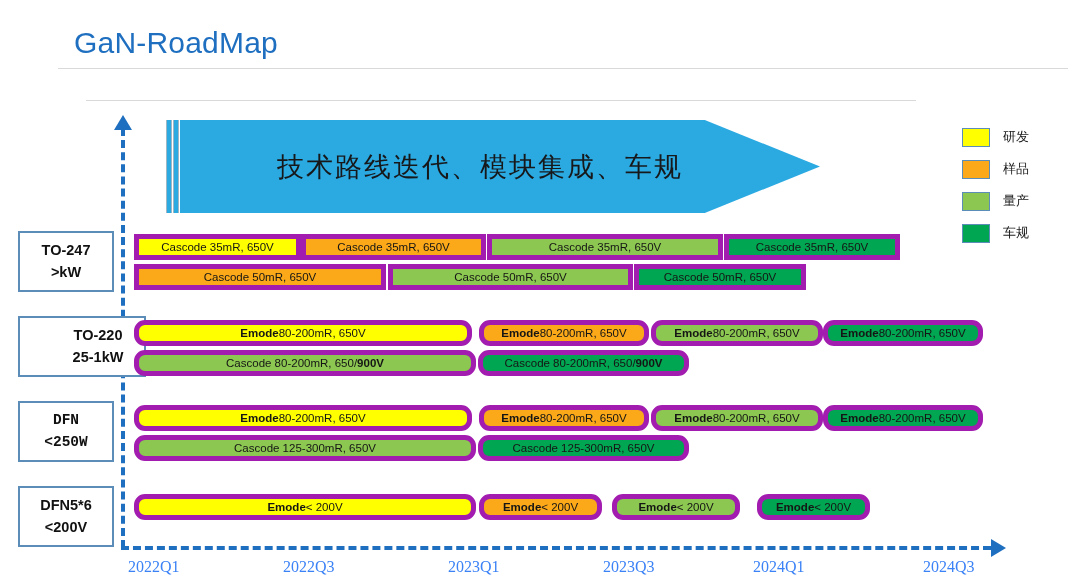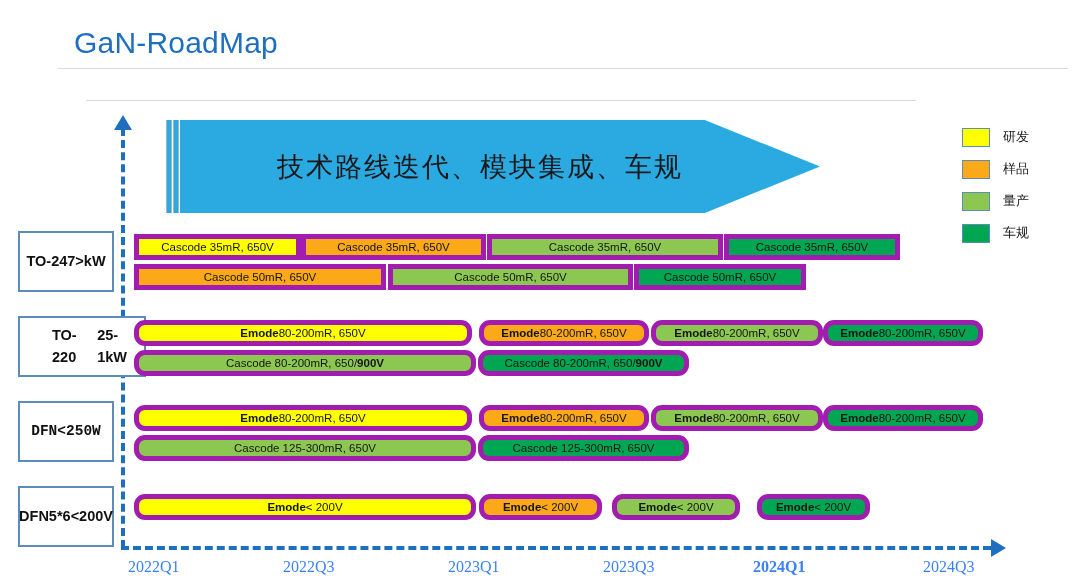--- a/index.html
+++ b/index.html
@@ -71,21 +71,21 @@
     position:absolute;left:14px;top:0;width:600px;height:93px;
     display:flex;align-items:center;justify-content:center;
     font-family:"DejaVu Sans","Liberation Sans",sans-serif;
     font-size:27px;color:#17181a;letter-spacing:2px;
   }
 
   
   .catbox{
     position:absolute;left:18px;width:92px;
     border:2px solid #5B8DB8;background:#ffffff;
-    display:flex;align-items:center;justify-content:center;
+    display:flex;flex-direction:column;align-items:center;justify-content:center;
     font-size:14.5px;font-weight:bold;color:#111;line-height:1.45;
   }
 
   
   .bar{
     position:absolute;height:26px;
     border:5px solid #a21caf;
     display:flex;align-items:center;justify-content:center;
     font-size:11.5px;color:#151515;white-space:nowrap;
     box-sizing:border-box;
@@ -242,17 +242,17 @@
         <b>Emode</b>
         <span> &lt; 200V</span>
       </div>
     </div>
 
   <div id="ticks-host">
       <div class="tick" style="left: 128px;">2022Q1</div>
       <div class="tick" style="left: 283px;">2022Q3</div>
       <div class="tick" style="left: 448px;">2023Q1</div>
       <div class="tick" style="left: 603px;">2023Q3</div>
-      <div class="tick" style="left: 753px; font-weight: bold;">2024Q1</div>
+      <div class="tick" style="left: 753px;">2024Q1</div>
       <div class="tick" style="left: 923px;">2024Q3</div>
     </div>
 
 </div>
 
 </body></html>

